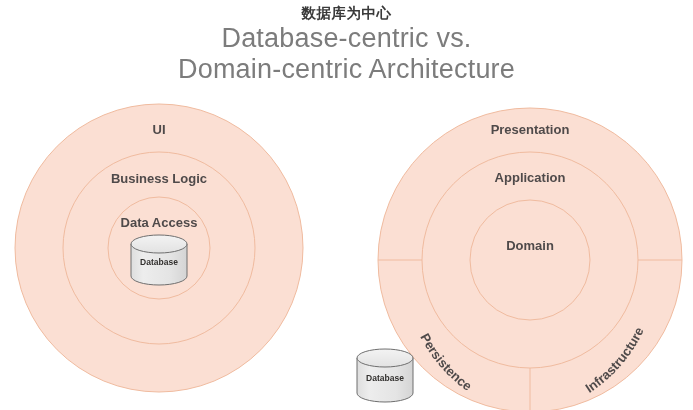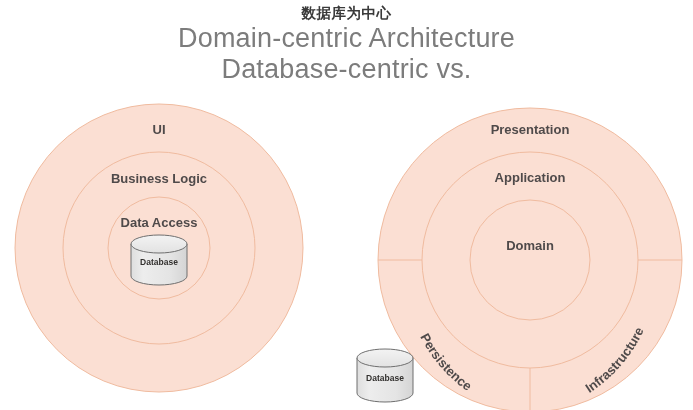--- a/index.html
+++ b/index.html
@@ -70,22 +70,22 @@
     fill: #33312f;
   }
 </style>
 </head>
 <body>
 
 <div id="stage">
 
   <div class="title-block">
     <div class="cn-top">数据库为中心</div>
+    <div class="en-title">Database-centric vs.</div>
     <div class="en-title">Domain-centric Architecture</div>
-    <div class="en-title">Database-centric vs.</div>
   </div>
 
   <svg class="svg-layer" width="693" height="410" viewBox="0 0 693 410">
 
     <defs>
 
       <path id="persistencePath" d="M 410.5 313.5 A 152 152 0 0 0 489 404" fill="none"></path>
       <path id="infrastructurePath" d="M 574 402 A 152 152 0 0 0 650.5 313.5" fill="none"></path>
       <linearGradient id="cylTopGrad" x1="0" y1="0" x2="0" y2="1">
         <stop offset="0%" stop-color="#f3f3f3"></stop>

